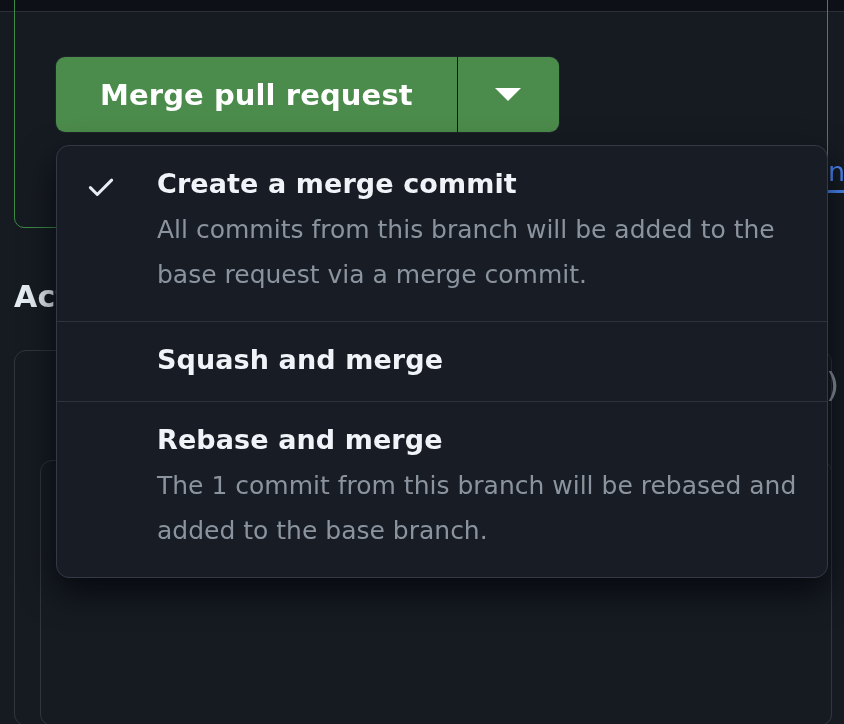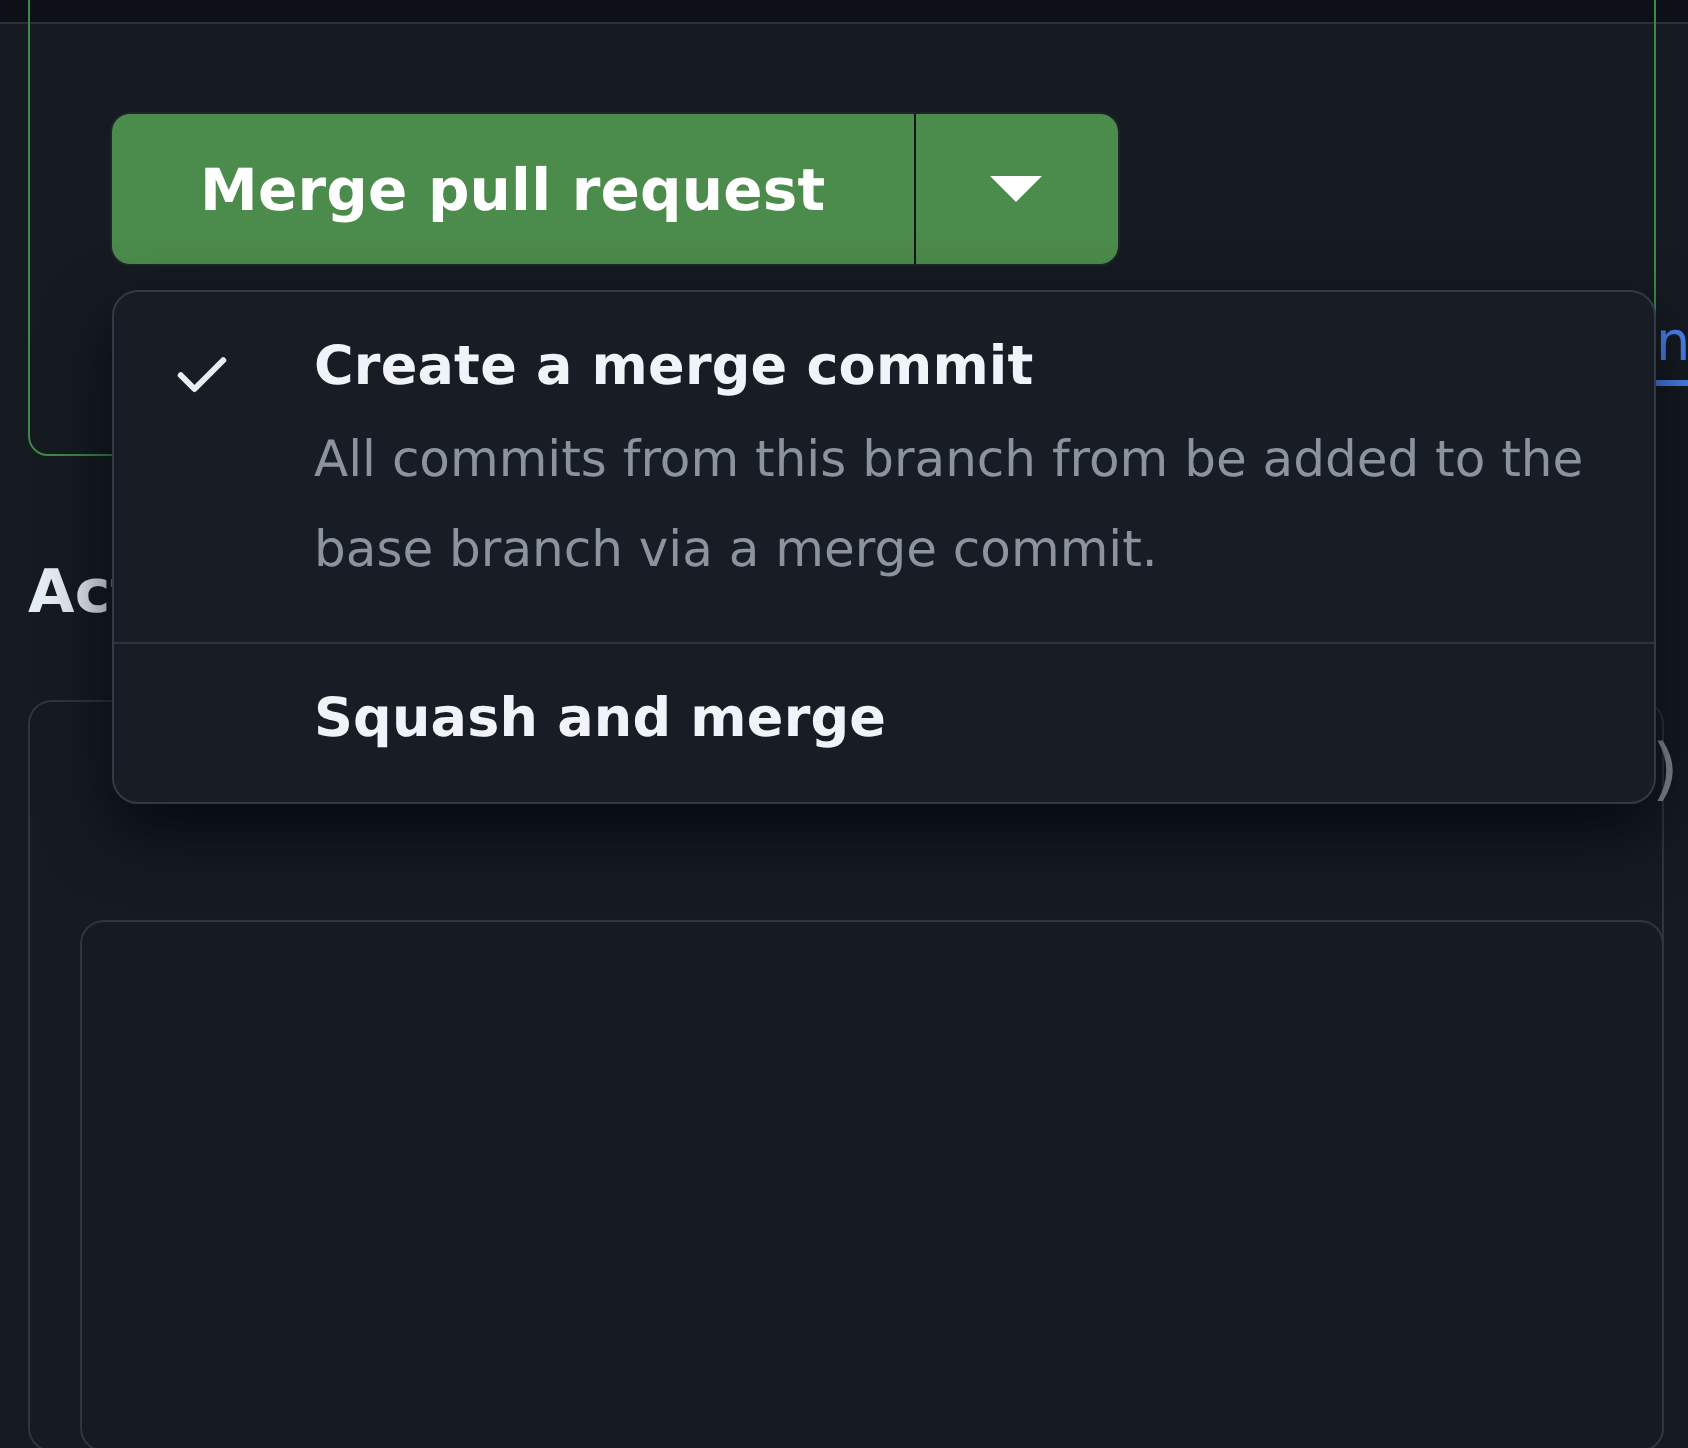--- a/index.html
+++ b/index.html
@@ -231,29 +231,38 @@
 
     <div class="menu-item">
       <div class="mi-row">
         <div class="mi-check">
           <svg width="30" height="30" viewBox="0 0 24 24" fill="none" stroke="currentColor" stroke-width="2.4" stroke-linecap="round" stroke-linejoin="round">
             <polyline points="3.5,12.5 9,18 20.5,6.5"></polyline>
           </svg>
         </div>
         <div class="mi-body">
           <div class="mi-title">Create a merge commit</div>
-          <div class="mi-desc">All commits from this branch from be added to the base branch via a merge commit.</div>
+          <div class="mi-desc">All commits from this branch will be added to the base request via a merge commit.</div>
         </div>
       </div>
     </div>
 
     <div class="menu-item">
       <div class="mi-row">
         <div class="mi-check"></div>
         <div class="mi-body">
           <div class="mi-title">Squash and merge</div>
         </div>
       </div>
     </div>
 
+    <div class="menu-item">
+      <div class="mi-row">
+        <div class="mi-check"></div>
+        <div class="mi-body">
+          <div class="mi-title">Rebase and merge</div>
+          <div class="mi-desc">The 1 commit from this branch will be rebased and added to the base branch.</div>
+        </div>
+      </div>
+    </div>
 
   </div>
 </div>
 
 </body></html>

